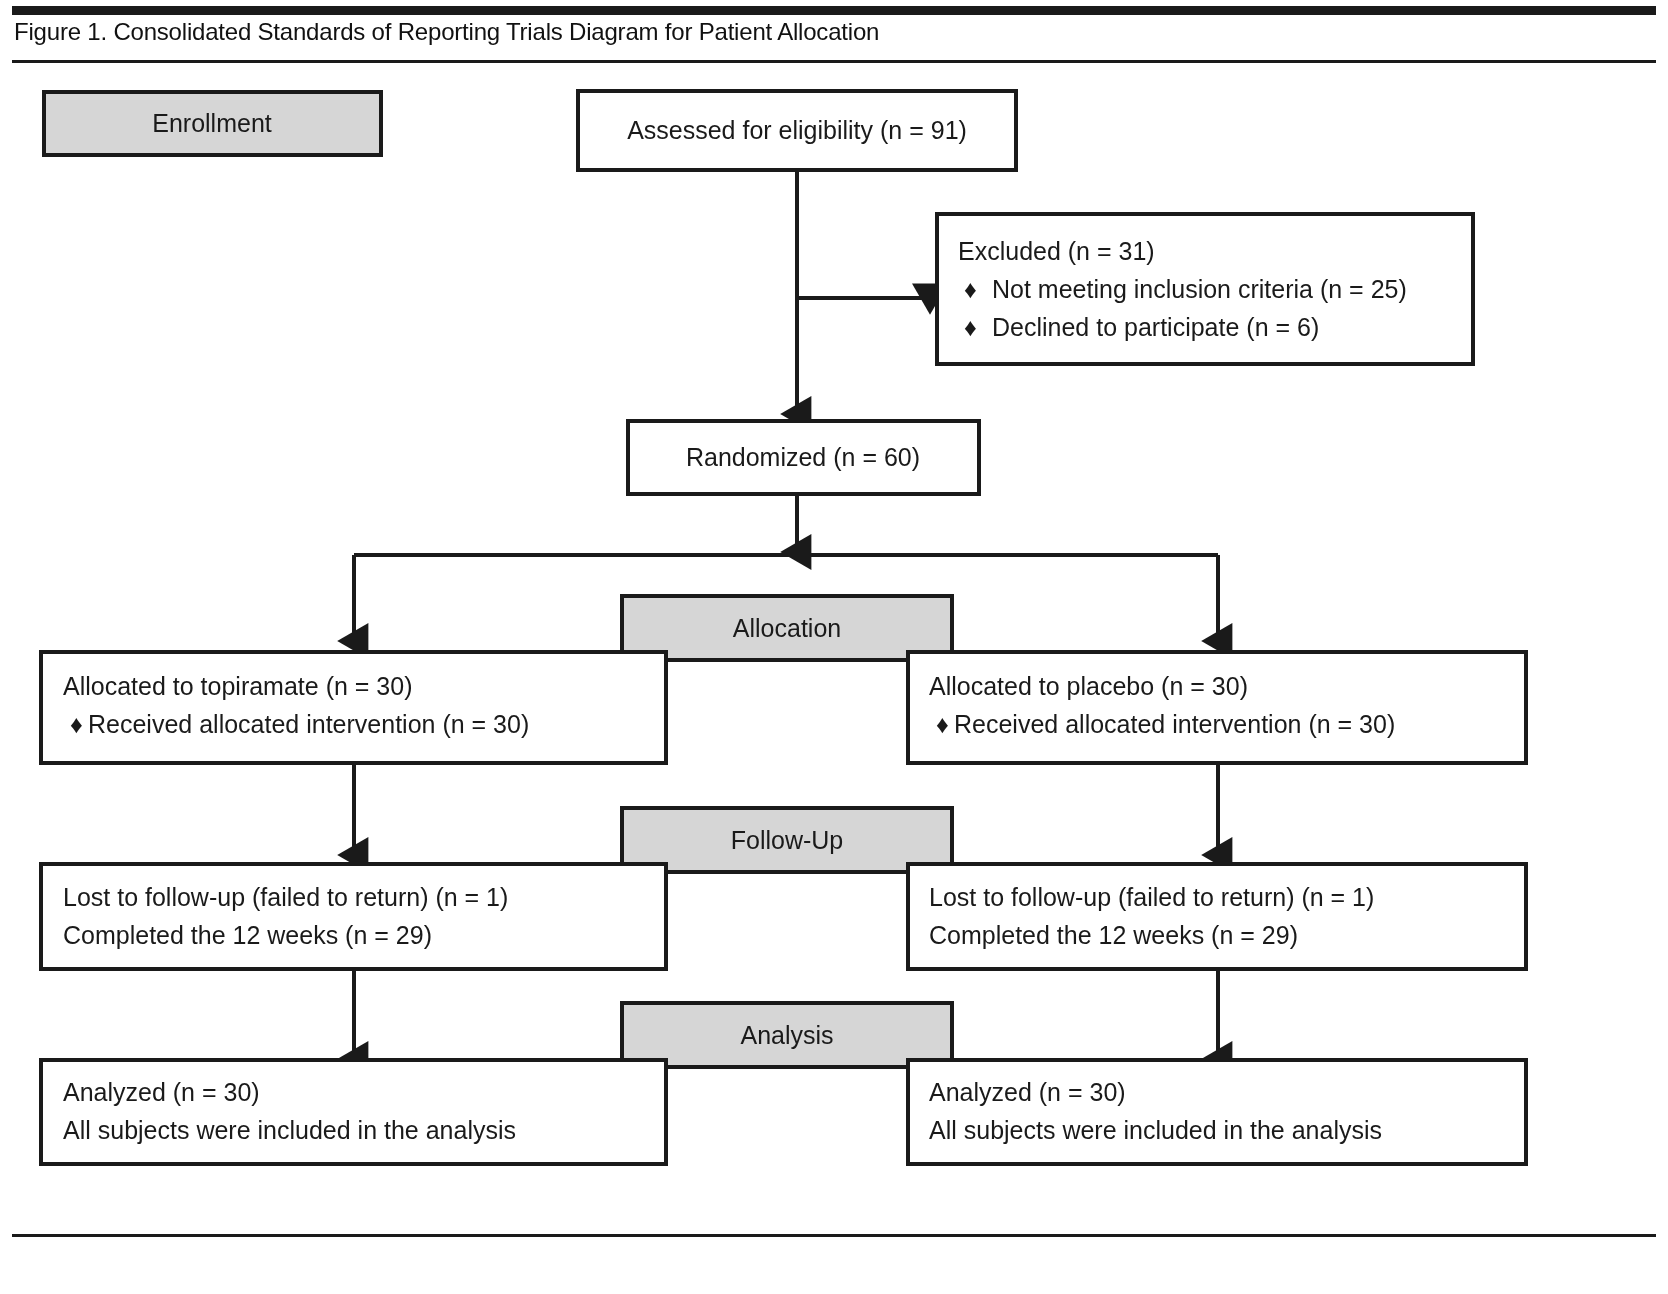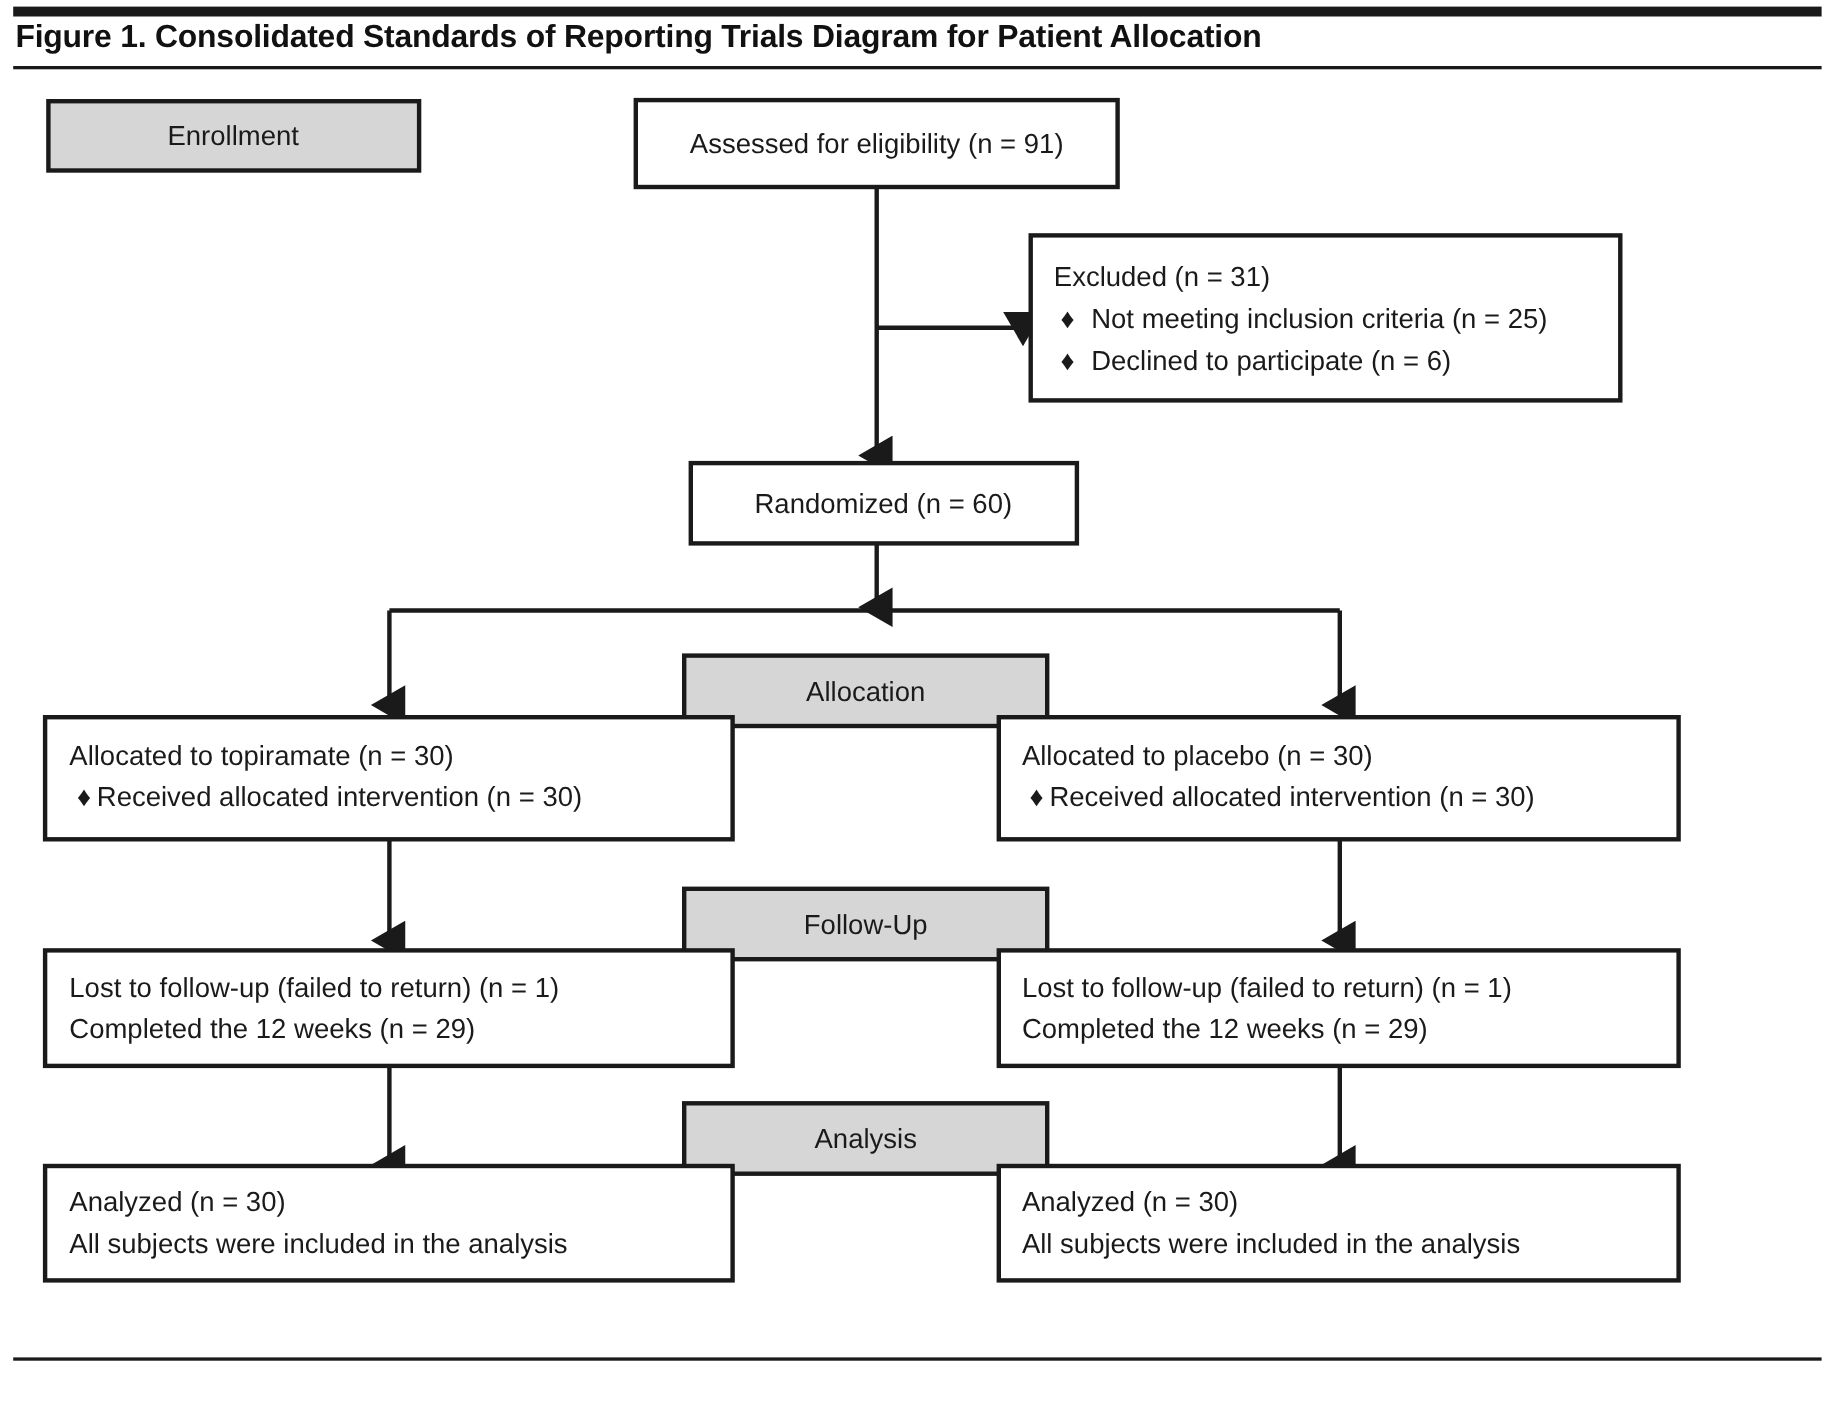--- a/index.html
+++ b/index.html
@@ -41,22 +41,22 @@
     left: 12px;
     top: 1234px;
     width: 1644px;
     height: 3px;
     background: #1a1a1a;
   }
   .figure-title {
     position: absolute;
     left: 14px;
     top: 18px;
-    font-size: 29px;
-    font-weight: bold;
+    font-size: 24px;
+    font-weight: normal;
     letter-spacing: -0.2px;
     white-space: nowrap;
     color: #111111;
   }
   svg.diagram {
     position: absolute;
     left: 0;
     top: 66px;
     width: 1668px;
     height: 1160px;

